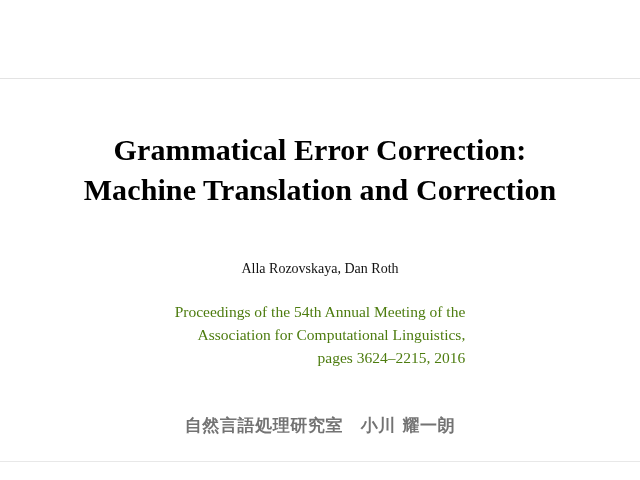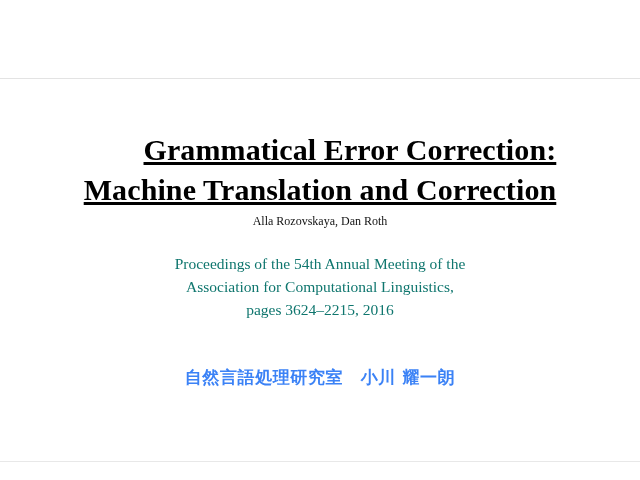--- a/index.html
+++ b/index.html
@@ -43,55 +43,55 @@
     width: 640px;
     height: 384px;
     display: flex;
     flex-direction: column;
     align-items: center;
     box-sizing: border-box;
     padding: 0 24px;
   }
   .title-block {
     margin-top: 52px;
-    text-align: right;
-    text-decoration: underline;
+    text-align: center;
   }
   .title-line {
     font-family: "Liberation Serif", serif;
     font-weight: bold;
     font-size: 30px;
     line-height: 40px;
     color: #000000;
     letter-spacing: 0.1px;
     white-space: nowrap;
   }
   .authors {
-    font-size: 12px;
+    margin-top: 48px;
+    font-size: 14px;
     line-height: 22px;
     color: #111111;
     text-align: center;
   }
   .venue {
     margin-top: 20px;
-    text-align: center;
+    text-align: right;
     font-size: 15.5px;
     line-height: 23px;
-    color: #0f766e;
+    color: #4d7c0f;
   }
   .venue-line {
     display: block;
   }
   .presenter {
     margin-top: 44px;
     font-family: "DejaVu Sans", sans-serif;
     font-weight: bold;
     font-size: 17px;
     line-height: 24px;
-    color: #3b82f6;
+    color: #737373;
     text-align: center;
     letter-spacing: 0.6px;
   }
 </style>
 </head>
 <body>
 
 <div class="slide">
 
   <div class="top-rule"></div>

